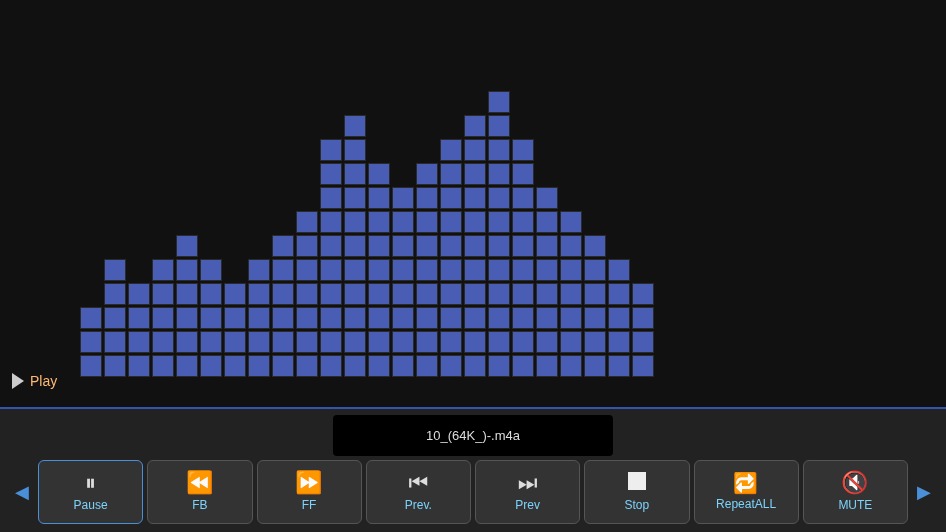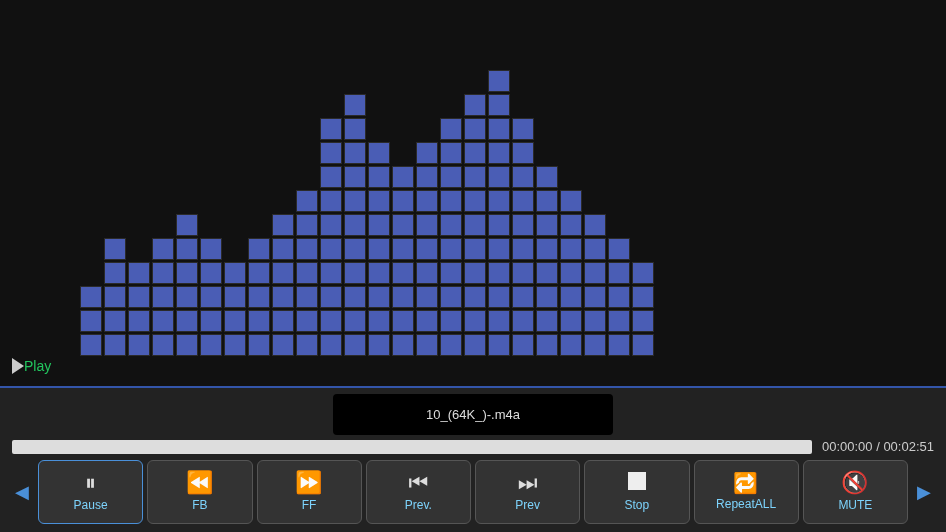--- a/index.html
+++ b/index.html
@@ -41,25 +41,26 @@
     .eq-cell {
       width: 22px;
       height: 22px;
       background: #4a5db5;
       border: 1px solid #2a2a2a;
     }
 
     
     #play-label {
       position: absolute;
-      bottom: 12px;
+      bottom: 18px;
       left: 12px;
       display: flex;
       align-items: center;
-      color: #22c55e;
+      gap: 6px;
+      color: #fdba74;
       font-size: 14px;
     }
 
     #play-triangle {
       width: 0;
       height: 0;
       border-top: 8px solid transparent;
       border-bottom: 8px solid transparent;
       border-left: 12px solid #ccc;
     }
@@ -421,30 +422,20 @@
 </div>
 
 <div id="separator"></div>
 
 <div id="controls-area">
 
   <div id="track-name-row">
     <div id="track-name">10_(64K_)-.m4a</div>
   </div>
 
-  <div id="progress-row">
-    <div id="progress-bar-bg">
-      <div id="progress-fill" style="width: 0%;"></div>
-    </div>
-    <div id="time-display">
-      <span>00:00:00</span>
-      <span> / </span>
-      <span>00:02:51</span>
-    </div>
-  </div>
 
   <div id="buttons-row">
     <div class="nav-arrow">
       <span>◀</span>
     </div>
 
     <div class="ctrl-btn pause-btn">
       <span class="btn-icon">⏸</span>
       <span class="btn-label">Pause</span>
     </div>

